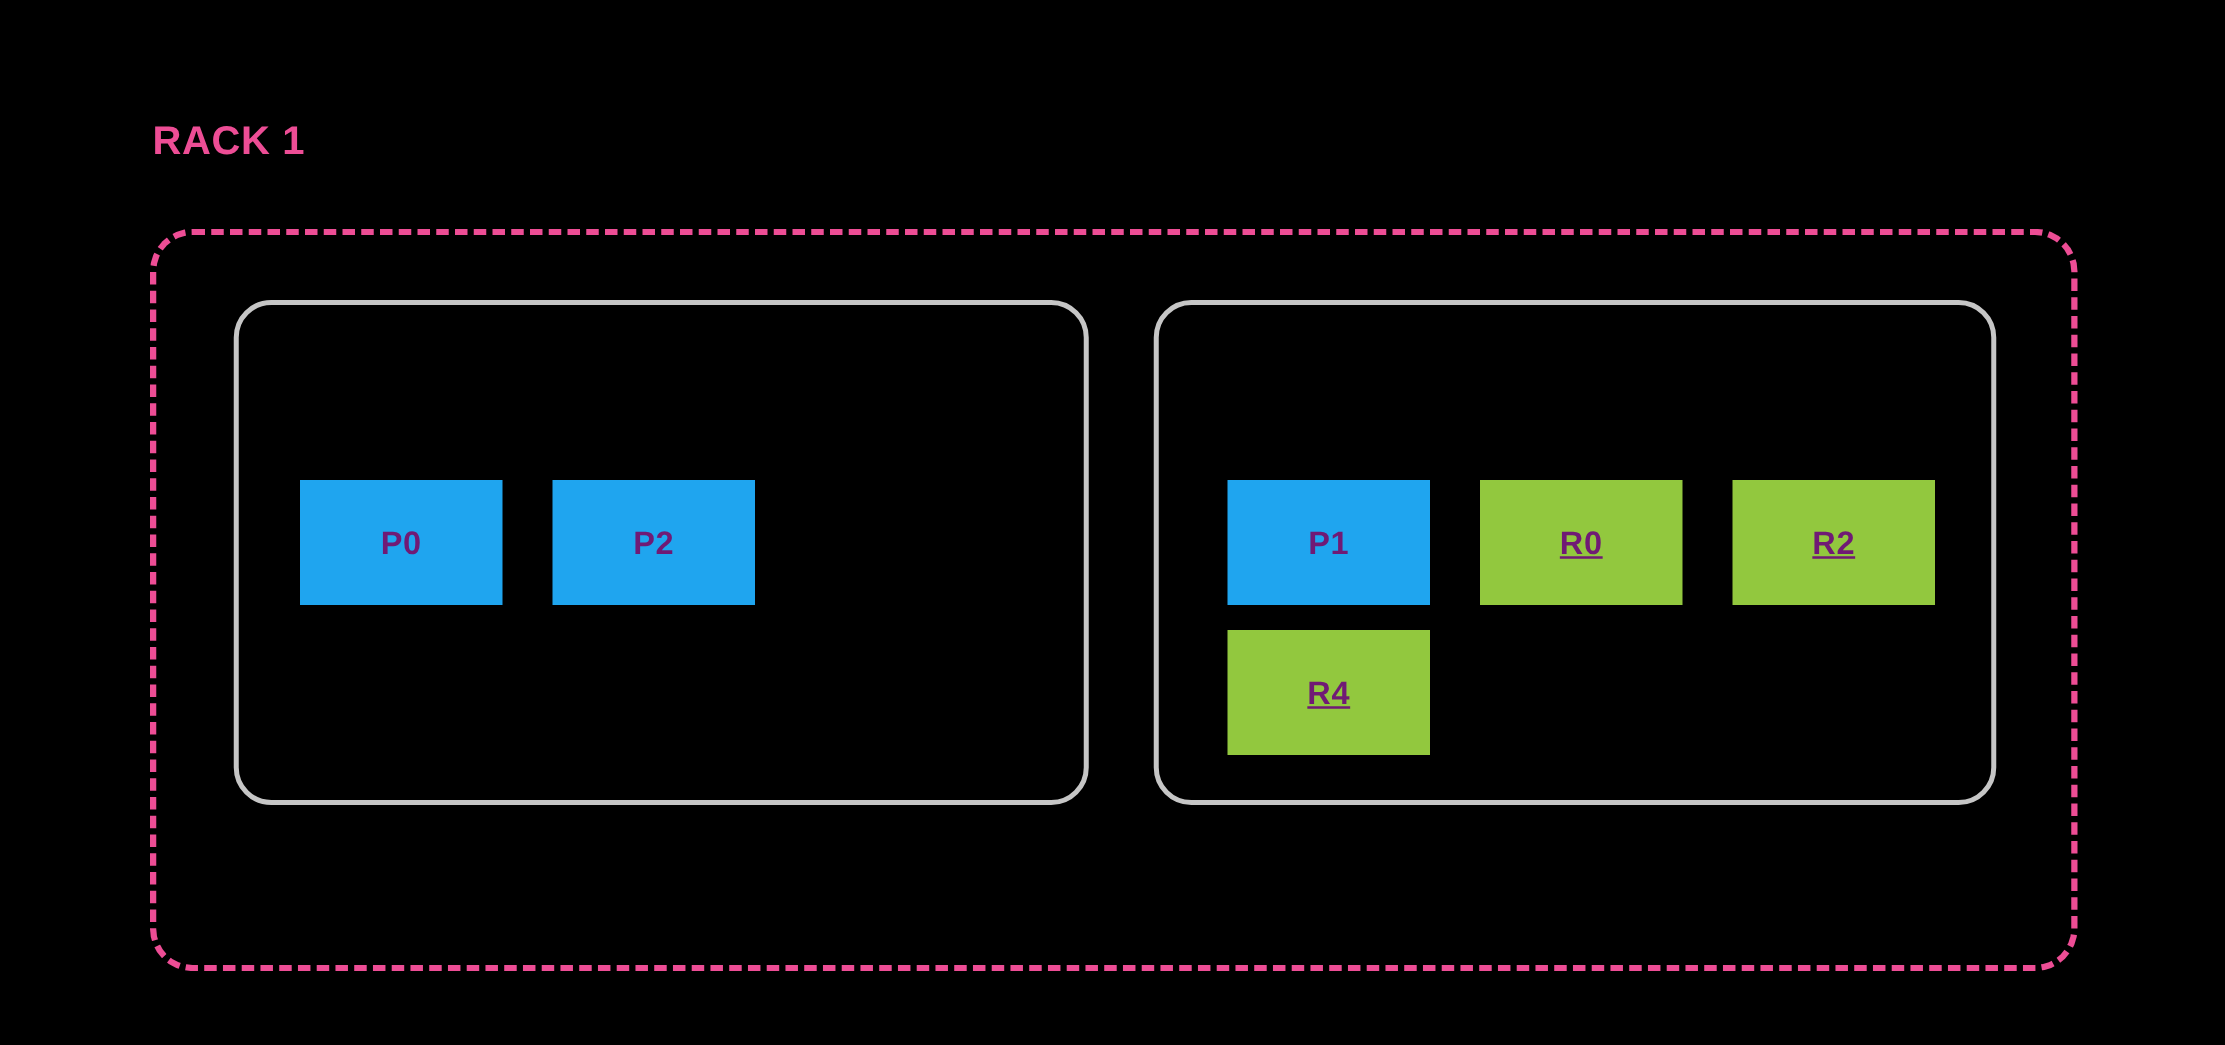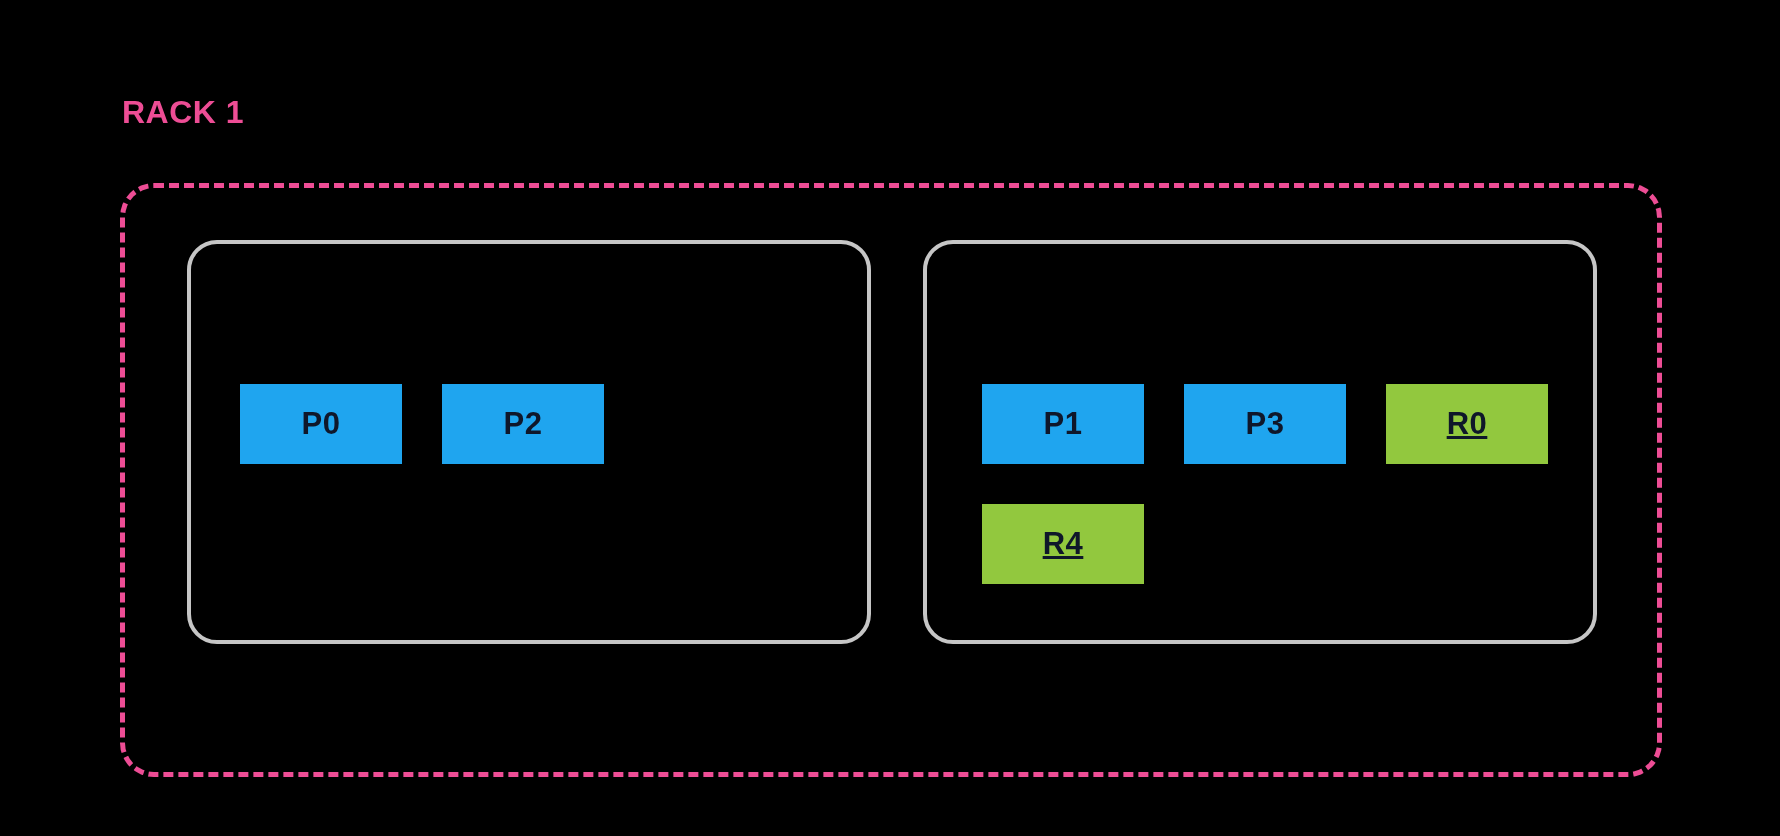--- a/index.html
+++ b/index.html
@@ -86,27 +86,27 @@
     top: 364px;
   }
   .cell-grid-2 {
     left: 982px;
     top: 364px;
     text-align: center;
   }
 
   .cell {
     width: 162px;
-    height: 80px;
+    height: 100px;
     display: flex;
     align-items: center;
     justify-content: center;
-    font-size: 31px;
+    font-size: 26px;
     font-weight: bold;
-    color: #0f172a;
+    color: #701a75;
     letter-spacing: 0.5px;
     box-sizing: border-box;
   }
   .cell.primary   { background: #1FA5EF; }
   .cell.replica   { background: #92C83E; text-decoration: underline; }
   .cell.empty     { background: transparent; }
 </style>
 </head>
 <body>
 
@@ -121,19 +121,19 @@
   <div class="node-group node-group-2"></div>
 
   <div class="cell-grid cell-grid-1">
     <div class="cell primary">P0</div>
     <div class="cell primary">P2</div>
     <div class="cell empty"></div>
   </div>
 
   <div class="cell-grid cell-grid-2">
     <div class="cell primary">P1</div>
-    <div class="cell primary">P3</div>
     <div class="cell replica">R0</div>
+    <div class="cell replica">R2</div>
     <div class="cell replica">R4</div>
     <div class="cell empty"></div>
   </div>
 
 </div>
 
 </body></html>

